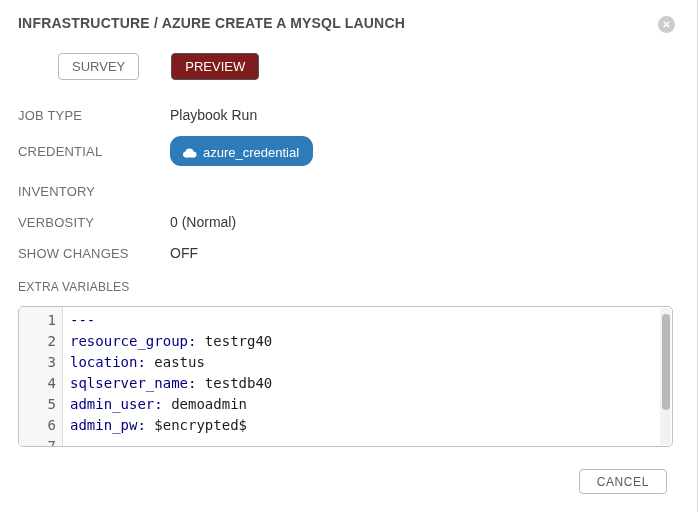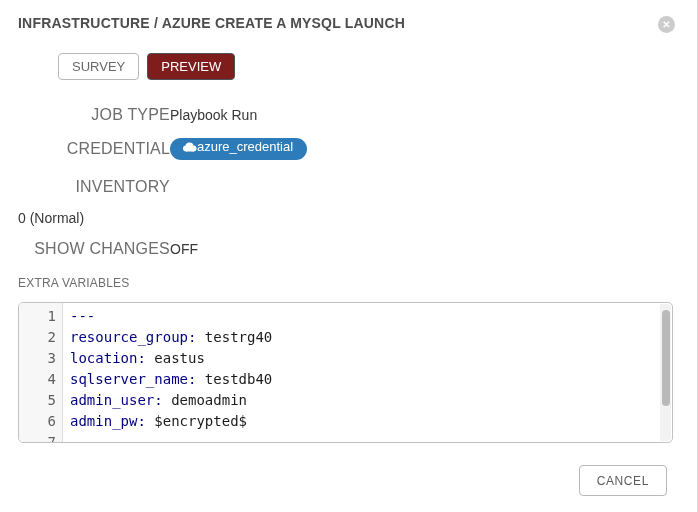--- a/index.html
+++ b/index.html
@@ -25,44 +25,44 @@
   }
   .close-btn {
     position: absolute; top: 1px; right: -2px;
     width: 17px; height: 17px; border-radius: 50%;
     background: #cccccc; color: #ffffff;
     font-size: 10px; font-weight: bold;
     display: flex; align-items: center; justify-content: center;
     cursor: pointer; user-select: none;
   }
   
-  .tabs { display: flex; gap: 8px; margin-top: 16px; padding-left: 40px; }
+  .tabs { display: flex; gap: 32px; margin-top: 16px; padding-left: 40px; }
   .tab {
     height: 27px; padding: 0 13px; border-radius: 4px;
     font-size: 13px; display: inline-flex; align-items: center;
     cursor: pointer;
   }
   .tab.inactive { background: #fff; border: 1px solid #b9b9b9; color: #696969; }
   .tab.active   { background: #7f1d1d; border: 1px solid #4c535b; color: #ffffff; }
   
   .rows { margin-top: 25px; }
   .row {
     display: grid; grid-template-columns: 152px 1fr;
     align-items: center; margin-bottom: 11px; min-height: 20px;
   }
   .row.credential { margin-bottom: 15px; min-height: 26px; }
   .row.last { margin-bottom: 17px; }
   .lbl {
-    font-size: 16px; color: #6e6e6e; letter-spacing: 0.2px; text-align: right;
+    font-size: 13px; color: #6e6e6e; letter-spacing: 0.2px;
   }
   .val { font-size: 14px; color: #383838; }
   .badge {
-    display: inline-flex; align-items: center; gap: 0;
+    display: inline-flex; align-items: center; gap: 6px;
     background: #2d7cb9; color: #fff; font-size: 13px;
-    border-radius: 11px; padding: 1px 14px 6px 12px;
+    border-radius: 11px; padding: 9px 14px 6px 12px;
     cursor: pointer; justify-self: start;
   }
   .badge svg { display: block; }
   
   .ev-label { font-size: 12px; color: #6e6e6e; letter-spacing: 0.2px; margin-bottom: 12px; }
   .editor {
     position: relative; width: 100%; height: 141px;
     border: 1px solid #c2c2c2; border-radius: 5px;
     overflow: hidden; background: #fff;
     font-family: "DejaVu Sans Mono", monospace;
@@ -88,21 +88,21 @@
   .sb-thumb {
     position: absolute; top: 7px; right: 2px; width: 8px; height: 96px;
     background: #b9b9b9; border-radius: 4px; cursor: pointer;
   }
   
   .footer {
     margin-top: 22px; display: flex; justify-content: flex-end;
     gap: 21px; margin-right: 6px;
   }
   .btn {
-    height: 31px; padding: 0 17px; border-radius: 4px;
+    height: 25px; padding: 0 17px; border-radius: 4px;
     font-size: 12px; letter-spacing: 0.6px;
     display: inline-flex; align-items: center; justify-content: center;
     cursor: pointer; font-family: "Liberation Sans", sans-serif;
   }
   .btn-cancel { background: #fff; border: 1px solid #b9b9b9; color: #5c5c5c; }
   .btn-launch { background: #53a953; border: 1px solid #53a953; color: #fff; }
 </style>
 </head>
 <body>
 
@@ -140,20 +140,21 @@
         </span>
         <span>azure_credential</span>
       </div>
     </div>
 
     <div class="row">
       <div class="lbl">INVENTORY</div>
     </div>
 
     <div class="row">
+      <div class="lbl">VERBOSITY</div>
       <div class="val">0 (Normal)</div>
     </div>
 
     <div class="row last">
       <div class="lbl">SHOW CHANGES</div>
       <div class="val">OFF</div>
     </div>
 
   </div>
 

